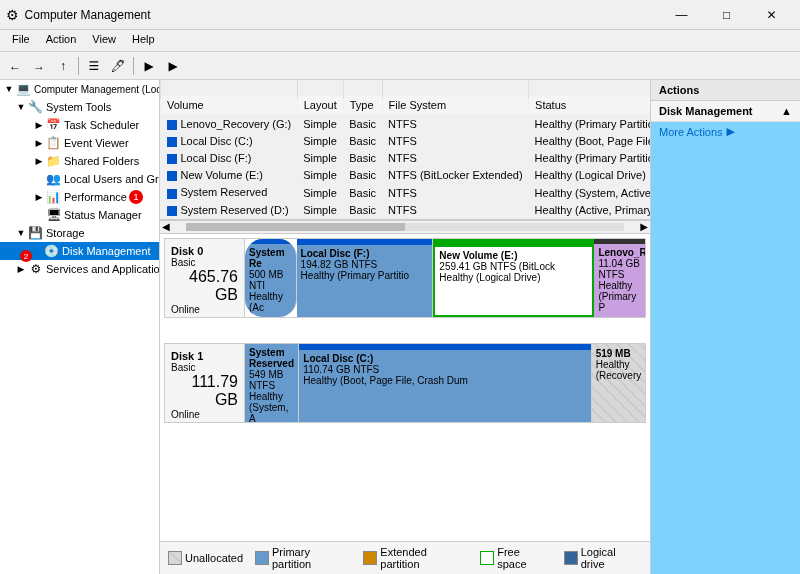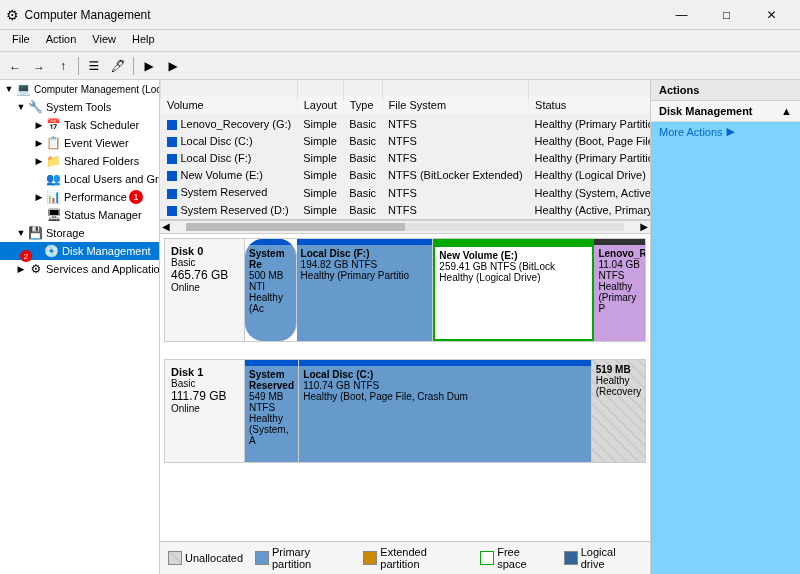--- a/index.html
+++ b/index.html
@@ -193,38 +193,38 @@
     
     .disk-map-area {
       flex: 1;
       overflow-y: auto;
       background: white;
       padding: 4px;
     }
 
     .disk-row {
       display: flex;
-      margin-bottom: 17px;
-      height: 104px;
+      margin-bottom: 25px;
+      height: 80px;
       border: 1px solid #ccc;
     }
     .disk-label {
       width: 80px;
       min-width: 80px;
       background: #f5f5f5;
       border-right: 1px solid #ccc;
       padding: 6px 6px;
       display: flex;
       flex-direction: column;
       justify-content: flex-start;
       font-size: 11px;
     }
     .disk-label .disk-name { font-weight: bold; }
     .disk-label .disk-type { font-size: 10px; }
-    .disk-label .disk-size { font-size: 12px; }
+    .disk-label .disk-size { font-size: 16px; text-align: right; }
     .disk-label .disk-status { font-size: 10px; }
 
     .disk-partitions {
       flex: 1;
       display: flex;
       overflow: hidden;
     }
 
     .partition {
       height: 100%;

